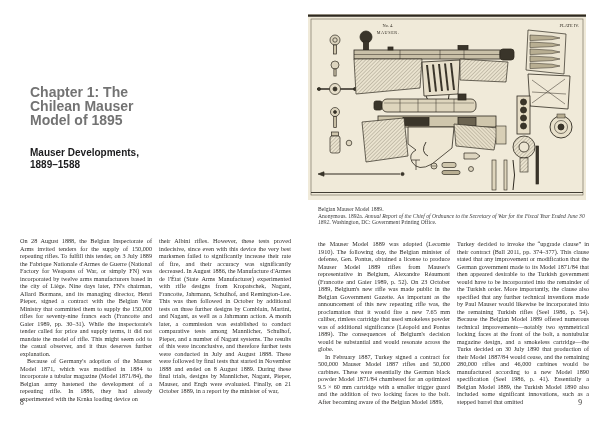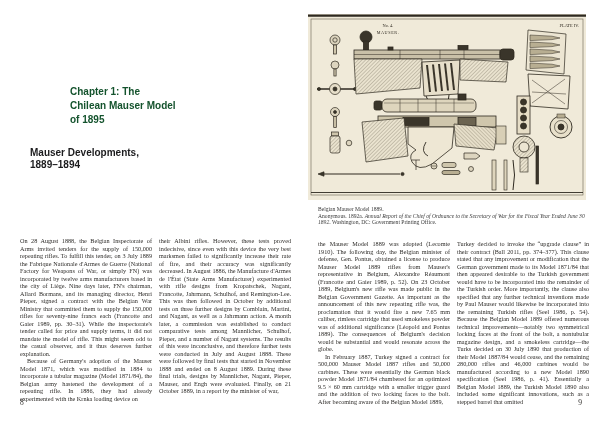--- a/index.html
+++ b/index.html
@@ -8,21 +8,21 @@
     outline:1px solid #d9d9d9;overflow:hidden;
     font-family:"Liberation Serif",serif;color:#2b2b2b;
   }
   .page{position:absolute;top:0;width:300px;height:429px;}
   #page-left{left:0;}
   #page-right{left:300px;}
 
   .chapter-title{
     position:absolute;left:30px;top:85px;width:106px;
     font-family:"Liberation Sans",sans-serif;font-weight:bold;
-    font-size:10px;line-height:14px;color:#14532d;margin-left:40px;
+    font-size:14px;line-height:14px;color:#737373;
   }
   .subtitle{
     position:absolute;left:30px;top:147px;width:120px;
     font-family:"Liberation Sans",sans-serif;font-weight:bold;
     font-size:10px;line-height:11.5px;color:#1c1c1e;
   }
 
   .body-cols{position:absolute;display:flex;gap:7px;}
   #page-left  .body-cols{left:20px;top:237px;}
   #page-right .body-cols{left:18px;top:240px;}
@@ -45,21 +45,21 @@
   .caption .cap-line1{display:block;}
   .caption i{font-style:italic;}
 </style>
 </head>
 <body>
 
 <div class="spread">
 
   <div class="page" id="page-left">
     <div class="chapter-title">Chapter 1: The Chilean Mauser Model of 1895</div>
-    <div class="subtitle">Mauser Developments, 1889–1894</div>
+    <div class="subtitle">Mauser Developments, 1889–1588</div>
     <div class="body-cols">
       <div class="col">
         <p>On 28 August 1888, the Belgian Inspectorate of Arms invited tenders for the supply of 150,000 repeating rifles. To fulfill this tender, on 3 July 1889 the Fabrique Nationale d'Armes de Guerre (National Factory for Weapons of War, or simply FN) was incorporated by twelve arms manufacturers based in the city of Liège. Nine days later, FN's chairman, Allard Bormans, and its managing director, Henri Pieper, signed a contract with the Belgian War Ministry that committed them to supply the 150,000 rifles for seventy-nine francs each (Francotte and Gaier 1989, pp. 30–31). While the inspectorate's tender called for price and supply terms, it did not mandate the model of rifle. This might seem odd to the casual observer, and it thus deserves further explanation.</p>
         <p class="indent">Because of Germany's adoption of the Mauser Model 1871, which was modified in 1884 to incorporate a tubular magazine (Model 1871/84), the Belgian army hastened the development of a repeating rifle. In 1886, they had already experimented with the Krnka loading device on</p>
       </div>
       <div class="col">
         <p>their Albini rifles. However, these tests proved indecisive, since even with this device the very best marksmen failed to significantly increase their rate of fire, and their accuracy was significantly decreased. In August 1886, the Manufacture d'Armes de l'État (State Arms Manufacturer) experimented with rifle designs from Kropatschek, Nagant, Francotte, Jahrmann, Schulhof, and Remington-Lee. This was then followed in October by additional tests on three further designs by Comblain, Martini, and Nagant, as well as a Jahrmann action. A month later, a commission was established to conduct comparative tests among Mannlicher, Schulhof, Pieper, and a number of Nagant systems. The results of this were inconclusive, and therefore further tests were conducted in July and August 1888. These were followed by final tests that started in November 1888 and ended on 8 August 1889. During these final trials, designs by Mannlicher, Nagant, Pieper, Mauser, and Engh were evaluated. Finally, on 21 October 1889, in a report by the minister of war,</p>
       </div>
     </div>
     <div class="pagenum">8</div>

